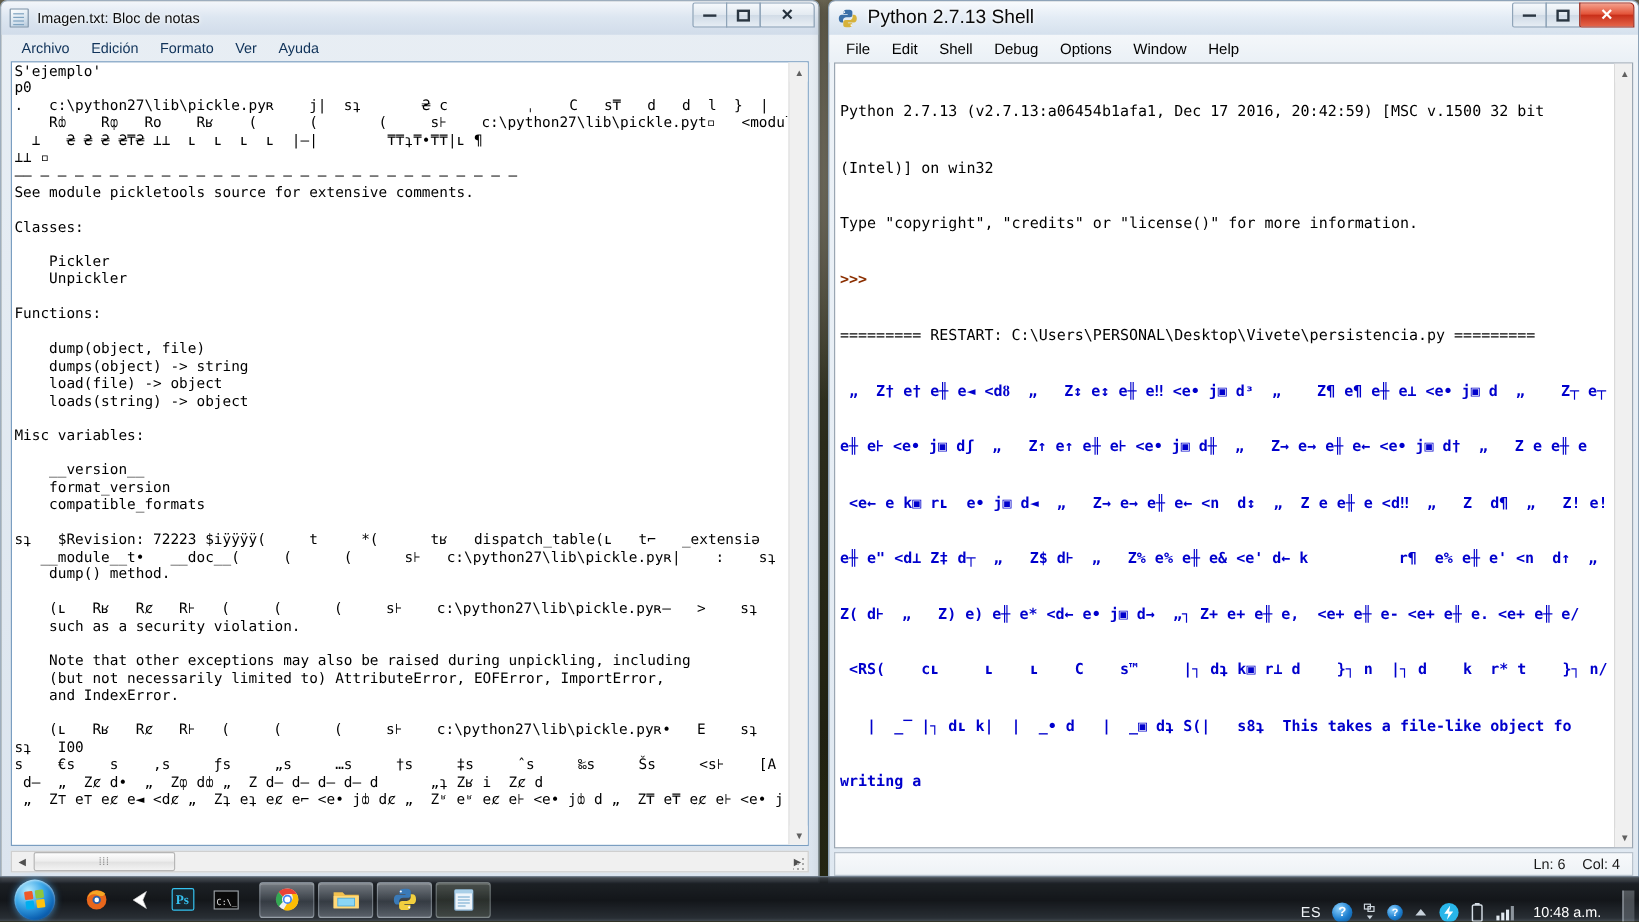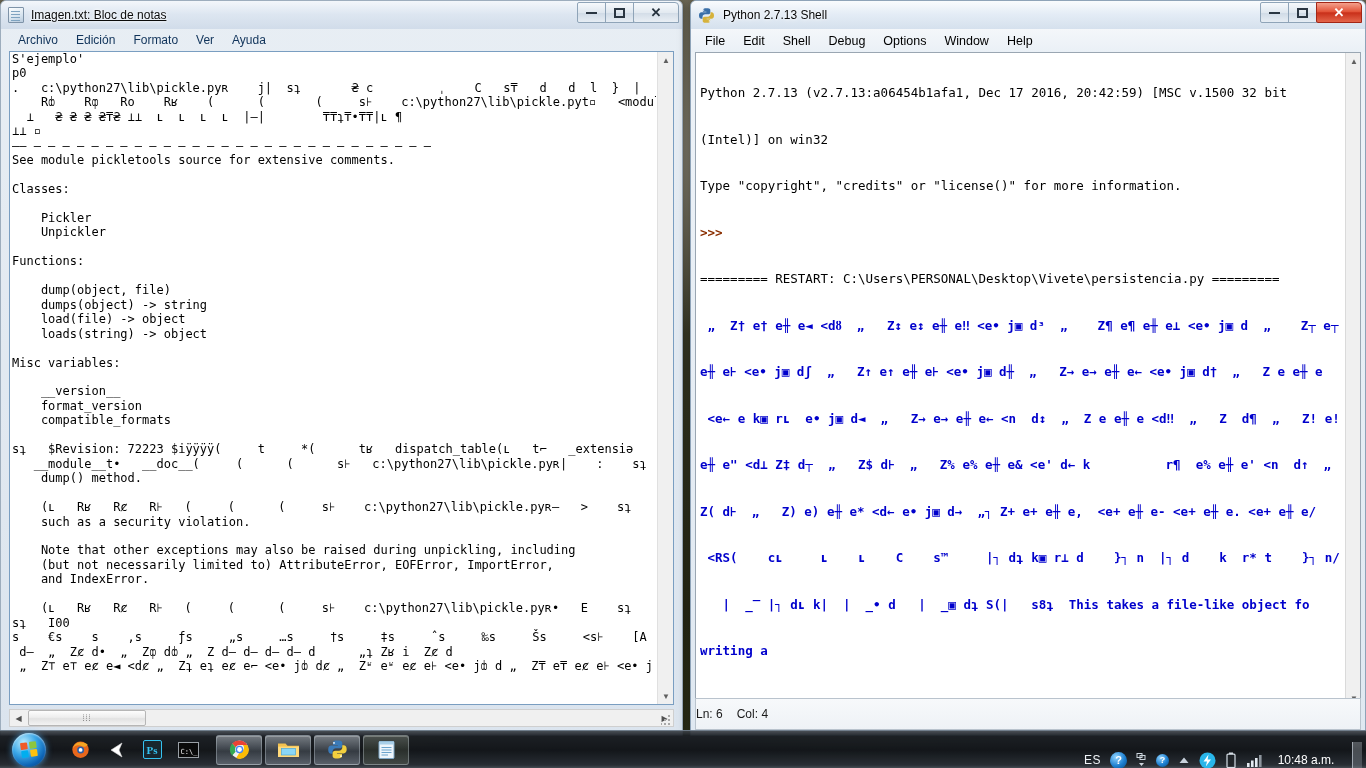--- a/index.html
+++ b/index.html
@@ -42,21 +42,20 @@
     background: linear-gradient(180deg, rgba(245,248,252,0.85) 0%, rgba(218,228,240,0.80) 48%, rgba(205,217,232,0.85) 100%);
     display: flex; align-items: center;
     padding-left: 7px;
     border-radius: 5px 5px 0 0;
   }
   .np-title-text {
     font-size: 12px; color: #0b0b0b;
     margin-left: 7px;
     text-shadow: 0 0 3px #fff, 0 0 5px #fff;
     white-space: nowrap;
-    text-decoration: underline;
   }
   .np-icon {
     width: 16px; height: 16px;
     background: linear-gradient(160deg,#fdfefe 0%,#d7e4ef 60%,#b9cbdd 100%);
     border: 1px solid #7e93a8;
     border-radius: 1px;
     position: relative;
   }
   .np-icon::before {
     content:""; position:absolute; left:2px; top:3px; right:3px; height:1px;
@@ -161,21 +160,21 @@
     box-shadow: 0 0 12px rgba(0,0,0,0.5);
     overflow: hidden;
   }
   .py-titlebar {
     height: 28px; position: relative;
     background: linear-gradient(180deg, rgba(250,252,254,0.92) 0%, rgba(226,235,245,0.88) 48%, rgba(211,223,236,0.92) 100%);
     display:flex; align-items:center; padding-left: 7px;
     border-radius: 5px 5px 0 0;
   }
   .py-title-text {
-    font-size: 12px; color: #080808; margin-left: 8px;
+    font-size: 16px; color: #080808; margin-left: 8px;
     text-shadow: 0 0 3px #fff, 0 0 6px #fff;
   }
   .py-icon { width:17px; height:17px; position:relative; }
   .py-menubar {
     height: 23px; display:flex; align-items:center;
     padding-left: 5px; font-size: 12.5px; color: #000;
     background: linear-gradient(180deg,#f4f7fa 0%,#eaf0f6 100%);
   }
   .py-menubar .mi { padding: 2px 9px; }
   .py-client {
@@ -191,24 +190,24 @@
   }
   .py-text .ln { display:block; }
   .py-text .blue { color: #0000cc; font-weight: bold; }
   .py-text .prompt { color: #8b2f00; font-weight: bold; }
   .py-text .restart { color: #000; }
   .py-vscroll {
     position:absolute; right:0; top:0; width:15px; bottom:0;
     background:#f0f0f0; border-left:1px solid #dadada;
   }
   .py-status {
-    position:absolute; left:4px; right:4px; bottom:5px; height:32px;
+    position:absolute; left:4px; right:4px; bottom:5px; height:20px;
     background: linear-gradient(180deg,#f7f9fb,#eef2f6);
     border:1px solid #b9c3cd;
-    display:flex; align-items:center; justify-content:flex-start;
+    display:flex; align-items:center; justify-content:flex-end;
     padding-right: 10px; gap: 14px;
     font-size: 12px; color: #1a1a1a;
   }
 
   
   #taskbar {
     position:absolute; left:0; bottom:0; width:1366px; height:38px;
     background: linear-gradient(180deg, rgba(60,66,72,0.92) 0%, rgba(28,32,38,0.94) 12%, rgba(18,21,26,0.96) 52%, rgba(40,46,54,0.94) 92%, rgba(70,78,88,0.92) 100%);
     border-top: 1px solid rgba(160,180,200,0.45);
     display:flex; align-items:center;

